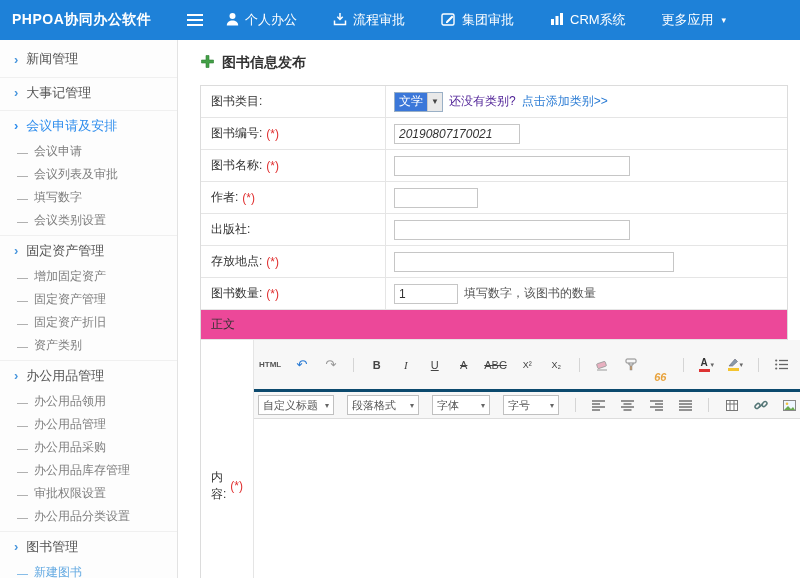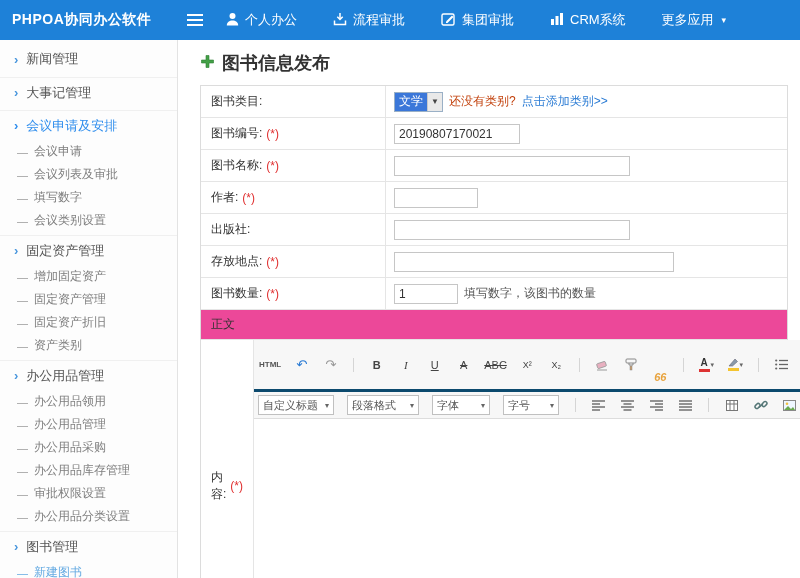--- a/index.html
+++ b/index.html
@@ -28,38 +28,38 @@
   .side-top .chev { color: #4896dd; font-weight: bold; font-size: 13px; }
   .side-top.active .lbl { color: #2e8ded; }
   .side-top.active .chev { color: #2e8ded; }
   .side-sub { height: 23px; display: flex; align-items: center; gap: 6px; padding-left: 17px; font-size: 12px; color: #7e7e7e; cursor: pointer; }
   .side-sub .dash { color: #9a9a9a; font-size: 11px; }
   .side-sub.active .lbl, .side-sub.active .dash { color: #64aae2; }
 
   
   .content { flex: 1; padding: 6px 12px 0 22px; overflow: hidden; background: #fff; }
   .page-title { display: flex; align-items: center; gap: 7px; height: 34px; margin-bottom: 5px; }
-  .page-title h1 { font-size: 18px; color: #333; font-weight: bold; }
+  .page-title h1 { font-size: 14px; color: #333; font-weight: bold; }
 
   
   .formtable { border: 1px solid #dcdcdc; width: 100%; }
   .frow { display: flex; border-bottom: 1px solid #e5e5e5; }
   .frow:last-child { border-bottom: none; }
   .fl { width: 185px; min-height: 31px; padding: 0 10px; border-right: 1px solid #e5e5e5;
         display: flex; align-items: center; gap: 4px; color: #333; }
   .fv { flex: 1; min-height: 31px; padding: 4px 8px; display: flex; align-items: center; gap: 6px; }
   .req { color: #e03131; }
   input.txt { height: 20px; border: 1px solid #c6c6c6; padding: 0 4px; font-size: 12px; color: #333; font-family: inherit; outline: none; background: #fff; }
-  .w-number { width: 126px; } .w-name { width: 236px; } .w-author { width: 84px; }
+  .w-number { width: 126px; font-style: italic; } .w-name { width: 236px; } .w-author { width: 84px; }
   .w-publisher { width: 236px; } .w-location { width: 280px; } .w-qty { width: 64px; }
 
   .sel { display: inline-flex; align-items: stretch; height: 20px; border: 1px solid #9ab0c6; background: #fff; cursor: pointer; }
   .sel-text { display: flex; align-items: center; padding: 0 4px; min-width: 32px; background: #3b77d9; color: #fff; }
   .sel-arrow { width: 15px; display: flex; align-items: center; justify-content: center; background: #e9e9e9; border-left: 1px solid #c9c9c9; font-size: 8px; color: #444; }
-  .hint { color: #c2410c; }
+  .hint { color: #4c1d95; }
   .linktext { color: #2a7bd4; cursor: pointer; }
   .qty-hint { color: #555; }
 
   .section-row { background: #ec4899; }
   .section-row .fl-full { width: 100%; min-height: 29px; display: flex; align-items: center; padding: 0 10px; color: #333; }
 
   .frow-content { height: 292px; }
   .frow-content .fl { align-items: center; }
   .frow-content .fv { padding: 0; align-items: stretch; }
 

